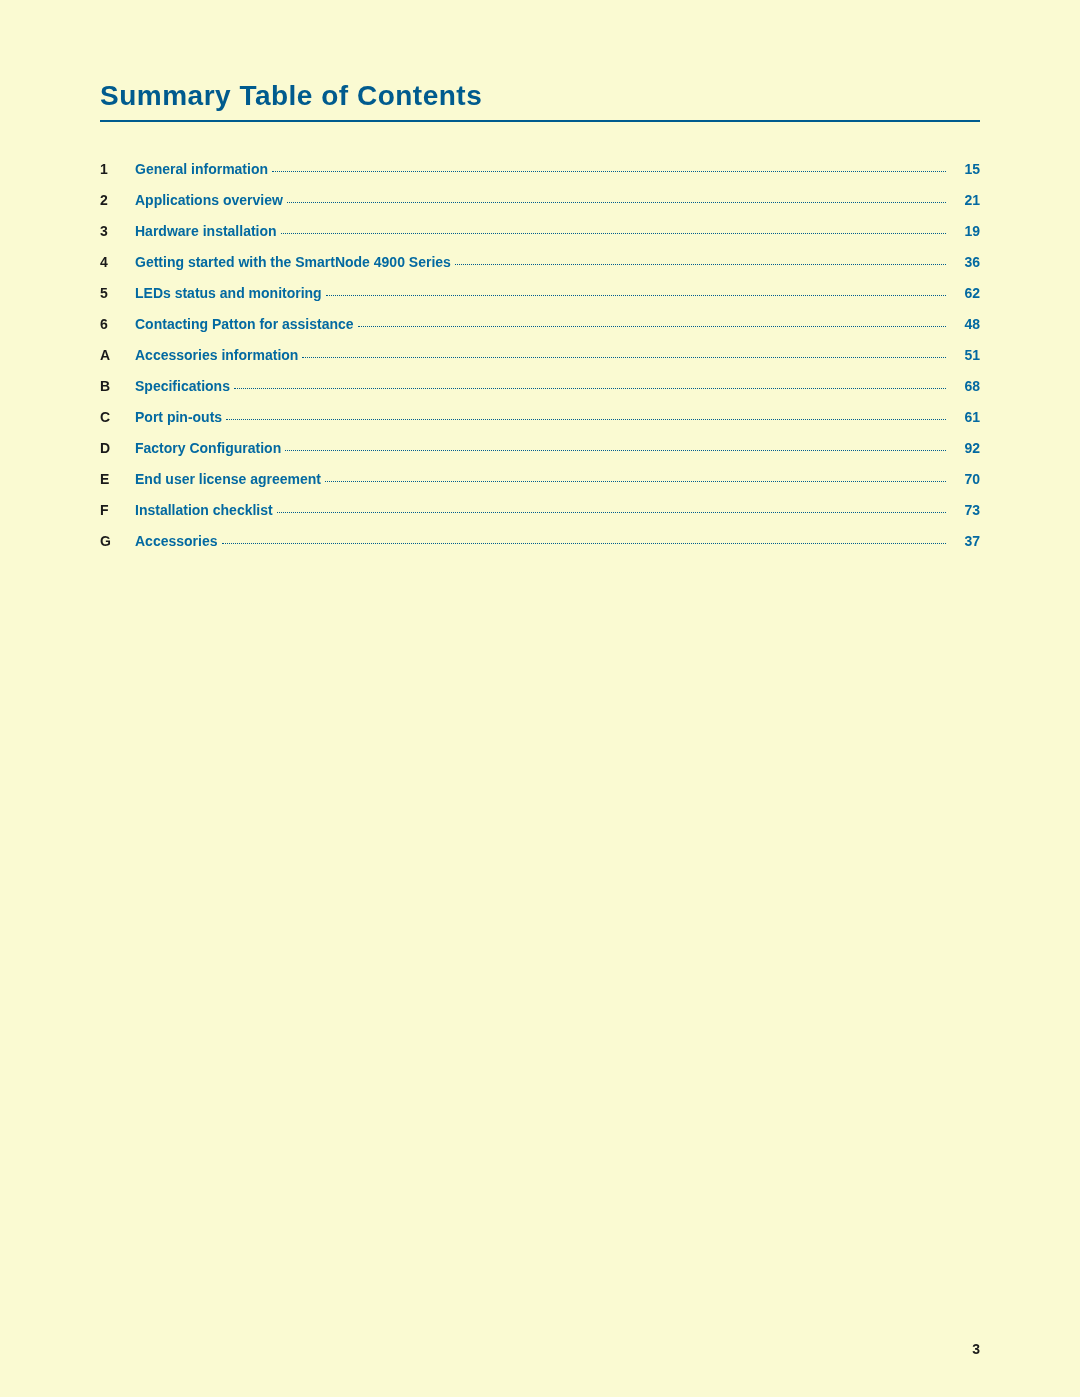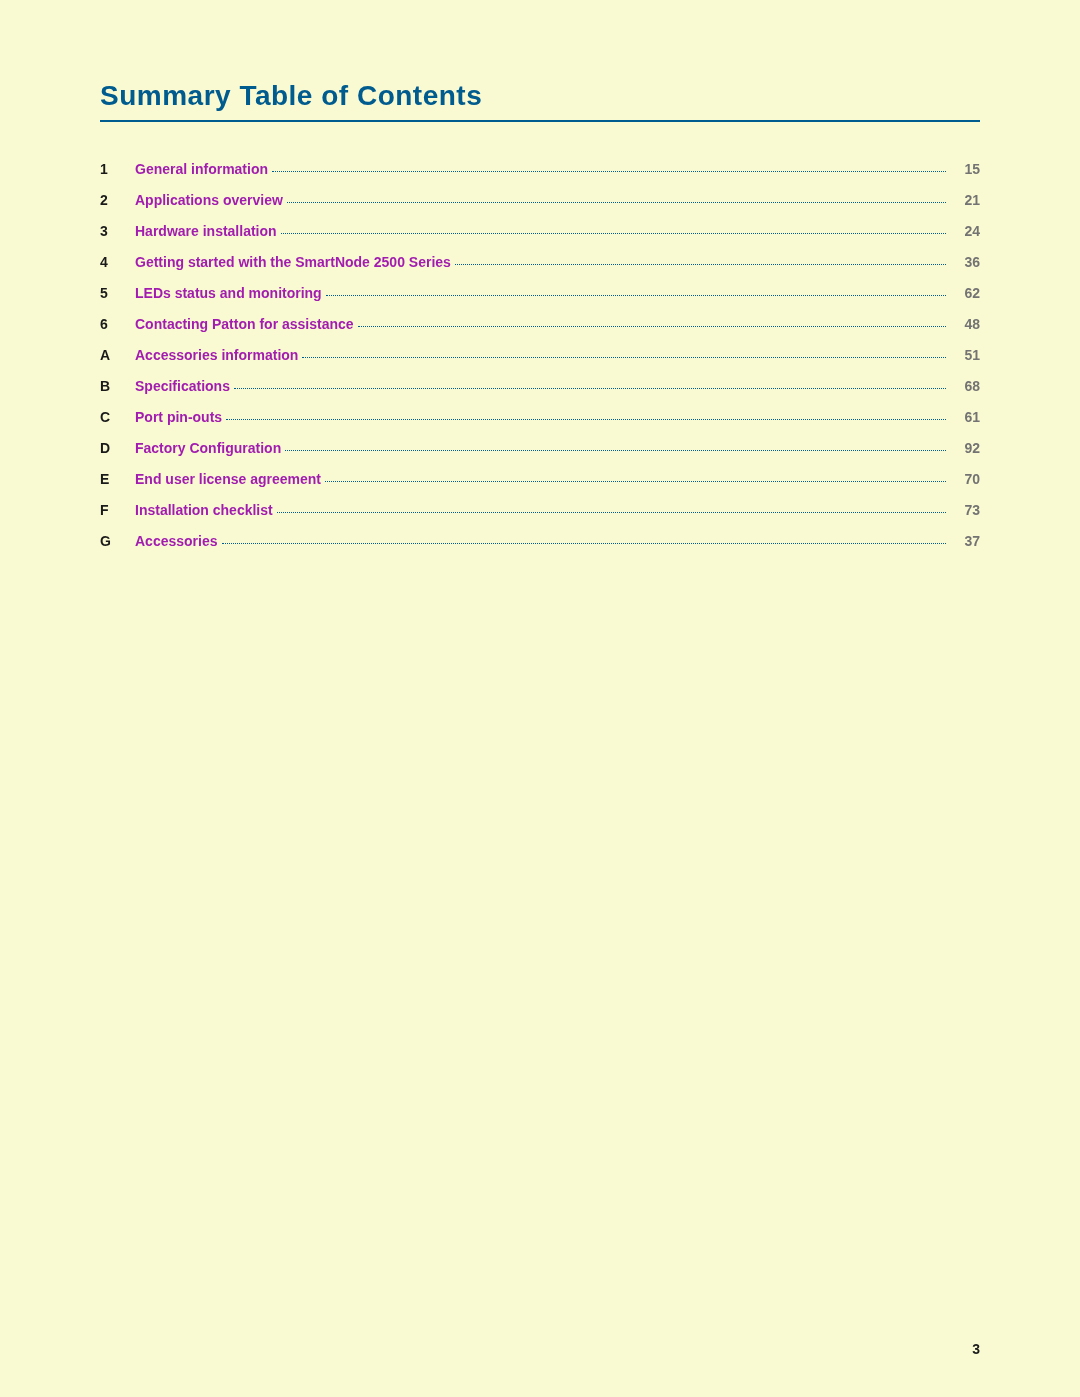--- a/index.html
+++ b/index.html
@@ -50,38 +50,38 @@
 
     .toc-number {
       color: #1a1a1a;
       font-size: 14px;
       font-weight: bold;
       min-width: 35px;
       flex-shrink: 0;
     }
 
     .toc-link {
-      color: #a21caf;
+      color: #0369a1;
       font-size: 14px;
       font-weight: bold;
       text-decoration: none;
       flex-shrink: 0;
     }
 
     .toc-dots {
       flex: 1;
       border-bottom: 1px dotted #005b8e;
       margin: 0 4px;
       height: 1em;
       position: relative;
       top: -2px;
     }
 
     .toc-page {
-      color: #737373;
+      color: #0369a1;
       font-size: 14px;
       font-weight: bold;
       flex-shrink: 0;
       min-width: 30px;
       text-align: right;
     }
 
     .page-number {
       position: absolute;
       bottom: 40px;
@@ -111,25 +111,25 @@
       <div class="toc-row">
         <span class="toc-number">2</span>
         <span class="toc-link">Applications overview</span>
         <span class="toc-dots"></span>
         <span class="toc-page">21</span>
       </div>
       <div class="toc-row">
         <span class="toc-number">3</span>
         <span class="toc-link">Hardware installation</span>
         <span class="toc-dots"></span>
-        <span class="toc-page">24</span>
+        <span class="toc-page">19</span>
       </div>
       <div class="toc-row">
         <span class="toc-number">4</span>
-        <span class="toc-link">Getting started with the SmartNode 2500 Series</span>
+        <span class="toc-link">Getting started with the SmartNode 4900 Series</span>
         <span class="toc-dots"></span>
         <span class="toc-page">36</span>
       </div>
       <div class="toc-row">
         <span class="toc-number">5</span>
         <span class="toc-link">LEDs status and monitoring</span>
         <span class="toc-dots"></span>
         <span class="toc-page">62</span>
       </div>
       <div class="toc-row">

